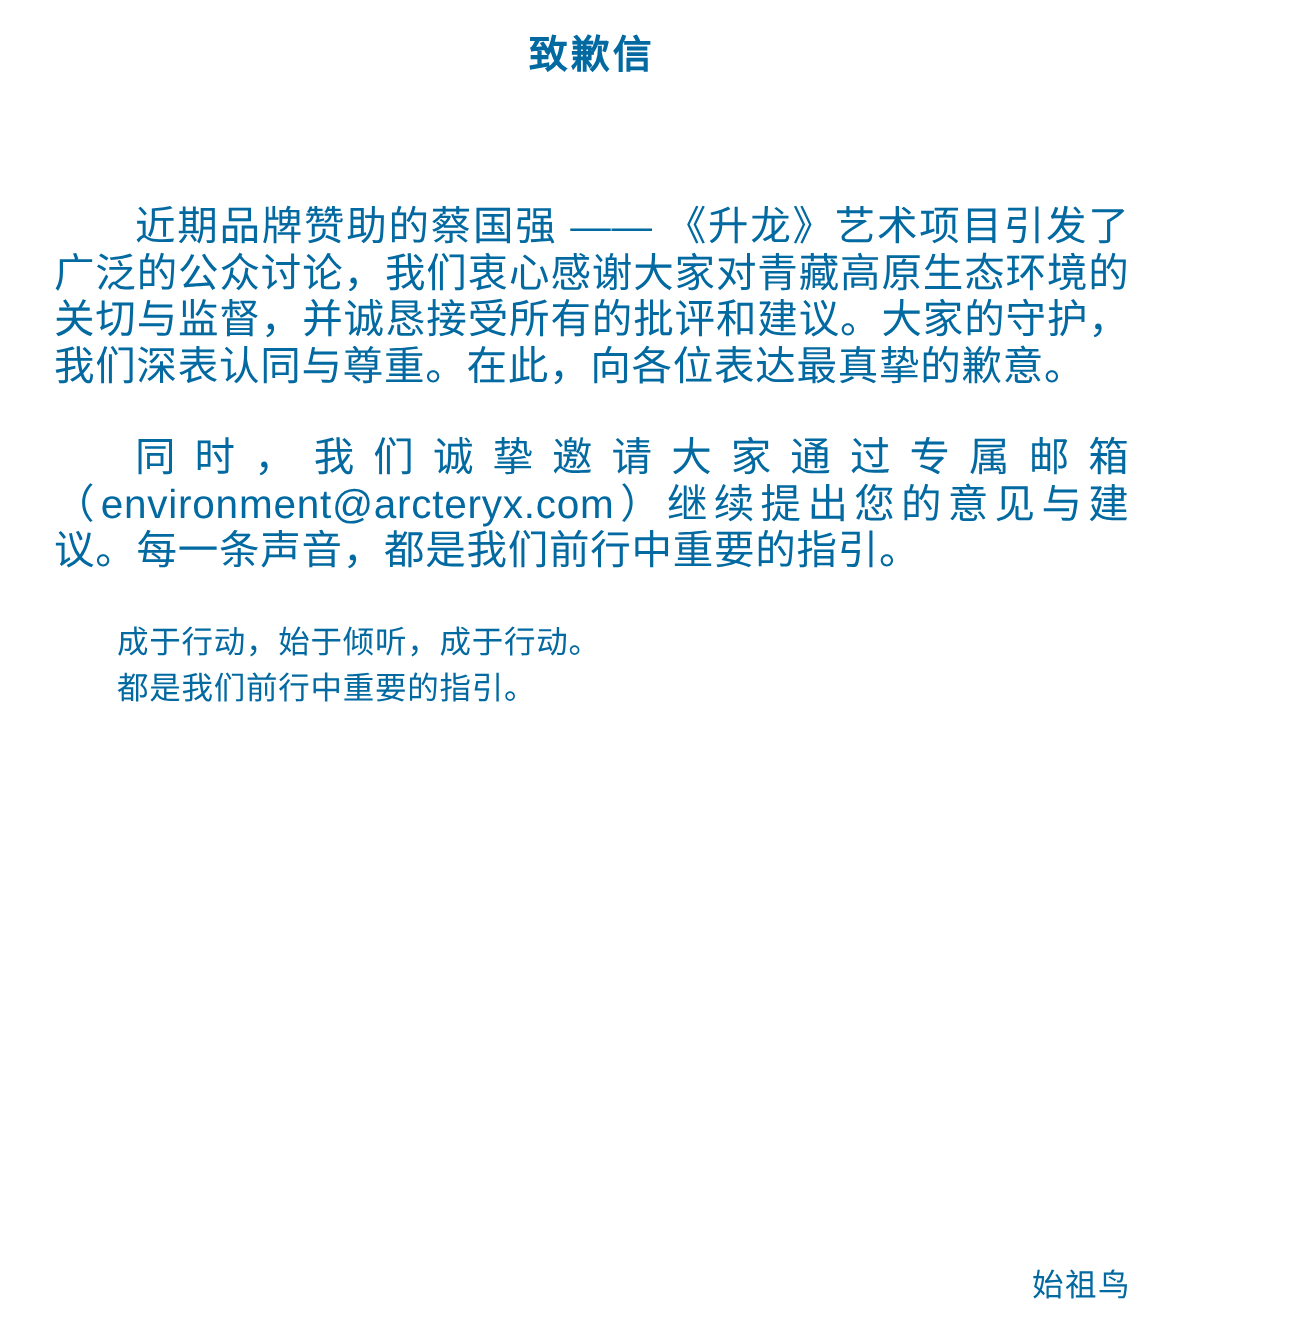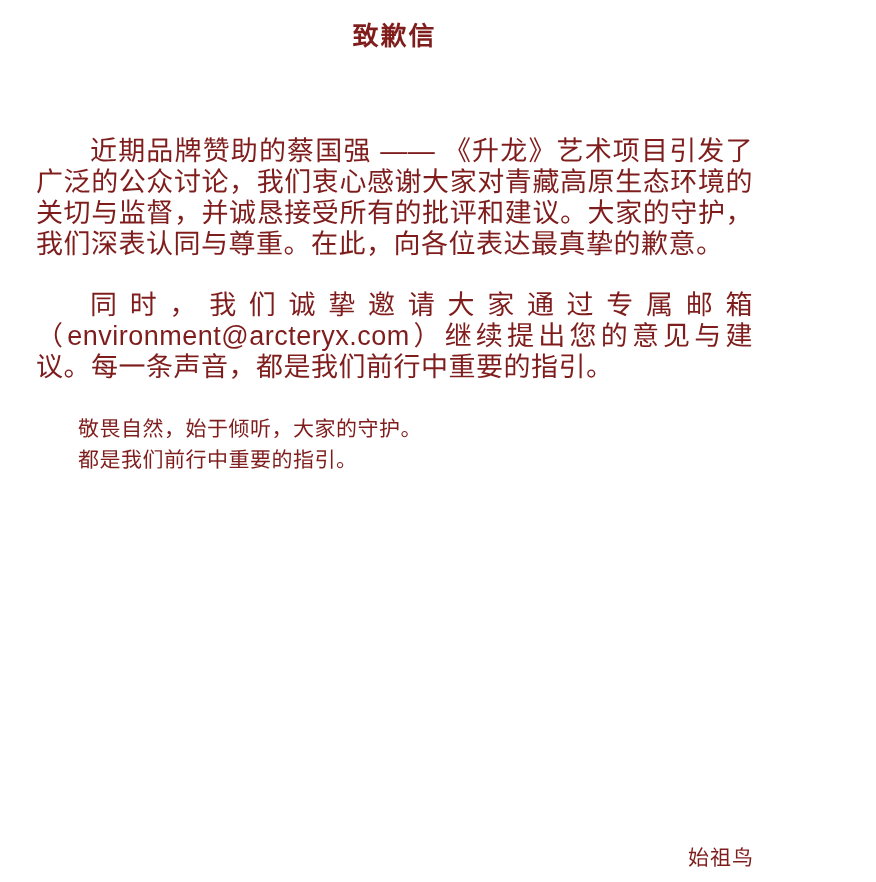--- a/index.html
+++ b/index.html
@@ -8,21 +8,21 @@
     background: #ffffff;
   }
   .page {
     position: relative;
     width: 788px;
     height: 882px;
     background: #ffffff;
     box-sizing: border-box;
     padding: 20px 35px 0 36px;
     font-family: "Liberation Sans", "DejaVu Sans", sans-serif;
-    color: #7f1d1d;
+    color: #0369a1;
     overflow: hidden;
   }
   .doc-title {
     text-align: center;
     font-size: 26px;
     font-weight: 700;
     line-height: 32px;
     letter-spacing: 2px;
     margin: 0 0 84px 0;
   }
@@ -58,21 +58,21 @@
 <div class="page">
 
   <h1 class="doc-title">致歉信</h1>
 
   <div class="body-text">
     <p>近期品牌赞助的蔡国强 —— 《升龙》艺术项目引发了广泛的公众讨论，我们衷心感谢大家对青藏高原生态环境的关切与监督，并诚恳接受所有的批评和建议。大家的守护，我们深表认同与尊重。在此，向各位表达最真挚的歉意。</p>
     <p>同时，我们诚挚邀请大家通过专属邮箱（environment@arcteryx.com）继续提出您的意见与建议。每一条声音，都是我们前行中重要的指引。</p>
   </div>
 
   <div class="closing">
-    <p>敬畏自然，始于倾听，大家的守护。</p>
+    <p>成于行动，始于倾听，成于行动。</p>
     <p>都是我们前行中重要的指引。</p>
   </div>
 
   <div class="signature-block">
     <div>始祖鸟</div>
   </div>
 
 </div>
 
 </body></html>

